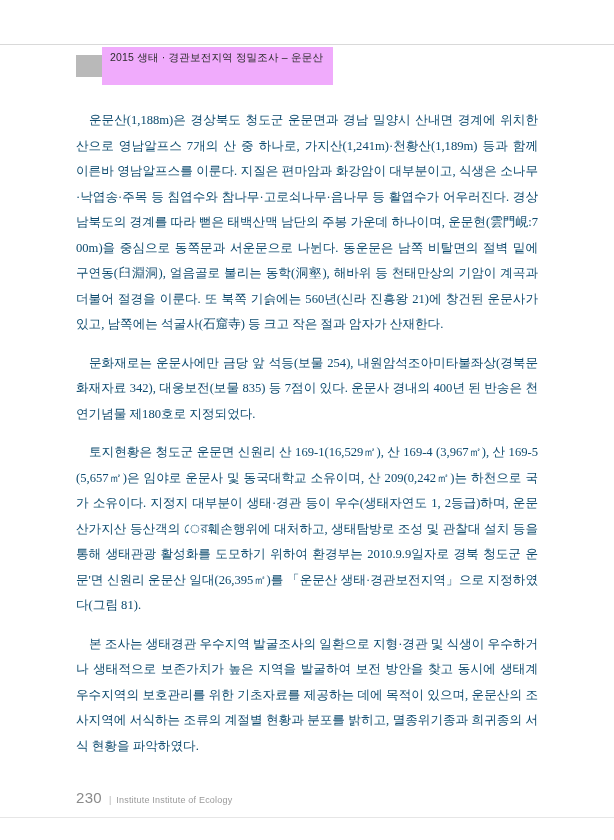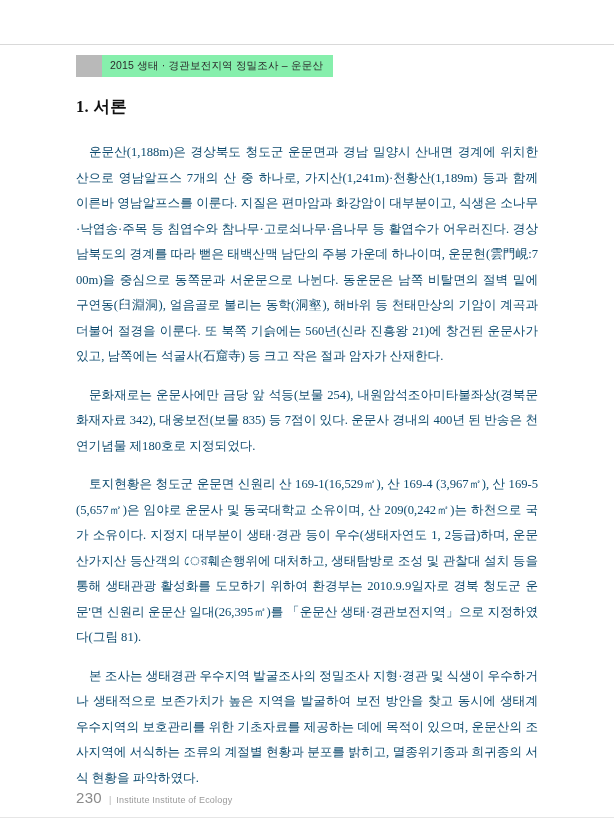--- a/index.html
+++ b/index.html
@@ -39,24 +39,24 @@
     display: flex;
     align-items: center;
   }
   .runhead-swatch {
     width: 26px;
     height: 22px;
     background: #b9b9b9;
   }
   .runhead-band {
     height: 22px;
-    background: #86efac;
+    background: #f0abfc;
     display: flex;
     align-items: center;
-    padding: 0 10px 0 8px;
+    padding: 0 10px 16px 8px;
   }
   .runhead-text {
     font-size: 10.5px;
     letter-spacing: 0.2px;
     color: #2c2c2c;
     white-space: nowrap;
     font-family: "Liberation Sans", "DejaVu Sans", sans-serif;
   }
   
   .content {
@@ -129,25 +129,24 @@
   <div class="top-rule"></div>
 
   <div class="runhead">
     <div class="runhead-swatch"></div>
     <div class="runhead-band">
       <span class="runhead-text">2015 생태 · 경관보전지역 정밀조사 – 운문산</span>
     </div>
   </div>
 
   <div class="content">
-    <h1 class="section-title">1. 서론</h1>
     <p class="para">운문산(1,188m)은 경상북도 청도군 운문면과 경남 밀양시 산내면 경계에 위치한 산으로 영남알프스 7개의 산 중 하나로, 가지산(1,241m)·천황산(1,189m) 등과 함께 이른바 영남알프스를 이룬다. 지질은 편마암과 화강암이 대부분이고, 식생은 소나무·낙엽송·주목 등 침엽수와 참나무·고로쇠나무·음나무 등 활엽수가 어우러진다. 경상남북도의 경계를 따라 뻗은 태백산맥 남단의 주봉 가운데 하나이며, 운문현(雲門峴:700m)을 중심으로 동쪽문과 서운문으로 나뉜다. 동운문은 남쪽 비탈면의 절벽 밑에 구연동(臼淵洞), 얼음골로 불리는 동학(洞壑), 해바위 등 천태만상의 기암이 계곡과 더불어 절경을 이룬다. 또 북쪽 기슭에는 560년(신라 진흥왕 21)에 창건된 운문사가 있고, 남쪽에는 석굴사(石窟寺) 등 크고 작은 절과 암자가 산재한다.</p>
     <p class="para">문화재로는 운문사에만 금당 앞 석등(보물 254), 내원암석조아미타불좌상(경북문화재자료 342), 대웅보전(보물 835) 등 7점이 있다. 운문사 경내의 400년 된 반송은 천연기념물 제180호로 지정되었다.</p>
     <p class="para">토지현황은 청도군 운문면 신원리 산 169-1(16,529㎡), 산 169-4 (3,967㎡), 산 169-5(5,657㎡)은 임야로 운문사 및 동국대학교 소유이며, 산 209(0,242㎡)는 하천으로 국가 소유이다. 지정지 대부분이 생태·경관 등이 우수(생태자연도 1, 2등급)하며, 운문산가지산 등산객의 ের훼손행위에 대처하고, 생태탐방로 조성 및 관찰대 설치 등을 통해 생태관광 활성화를 도모하기 위하여 환경부는 2010.9.9일자로 경북 청도군 운문'면 신원리 운문산 일대(26,395㎡)를 「운문산 생태·경관보전지역」으로 지정하였다(그림 81).</p>
-    <p class="para">본 조사는 생태경관 우수지역 발굴조사의 정밀조사 지형·경관 및 식생이 우수하거나 생태적으로 보존가치가 높은 지역을 발굴하여 보전 방안을 찾고 동시에 생태계 우수지역의 보호관리를 위한 기초자료를 제공하는 데에 목적이 있으며, 운문산의 조사지역에 서식하는 조류의 계절별 현황과 분포를 밝히고, 멸종위기종과 희귀종의 서식 현황을 파악하였다.</p>
+    <p class="para">본 조사는 생태경관 우수지역 발굴조사의 일환으로 지형·경관 및 식생이 우수하거나 생태적으로 보존가치가 높은 지역을 발굴하여 보전 방안을 찾고 동시에 생태계 우수지역의 보호관리를 위한 기초자료를 제공하는 데에 목적이 있으며, 운문산의 조사지역에 서식하는 조류의 계절별 현황과 분포를 밝히고, 멸종위기종과 희귀종의 서식 현황을 파악하였다.</p>
   </div>
 
   <div class="footer">
     <span class="page-number">230</span>
     <span class="footer-sep">|</span>
     <span class="footer-org">Institute Institute of Ecology</span>
   </div>
 
   <div class="bottom-rule"></div>
 

